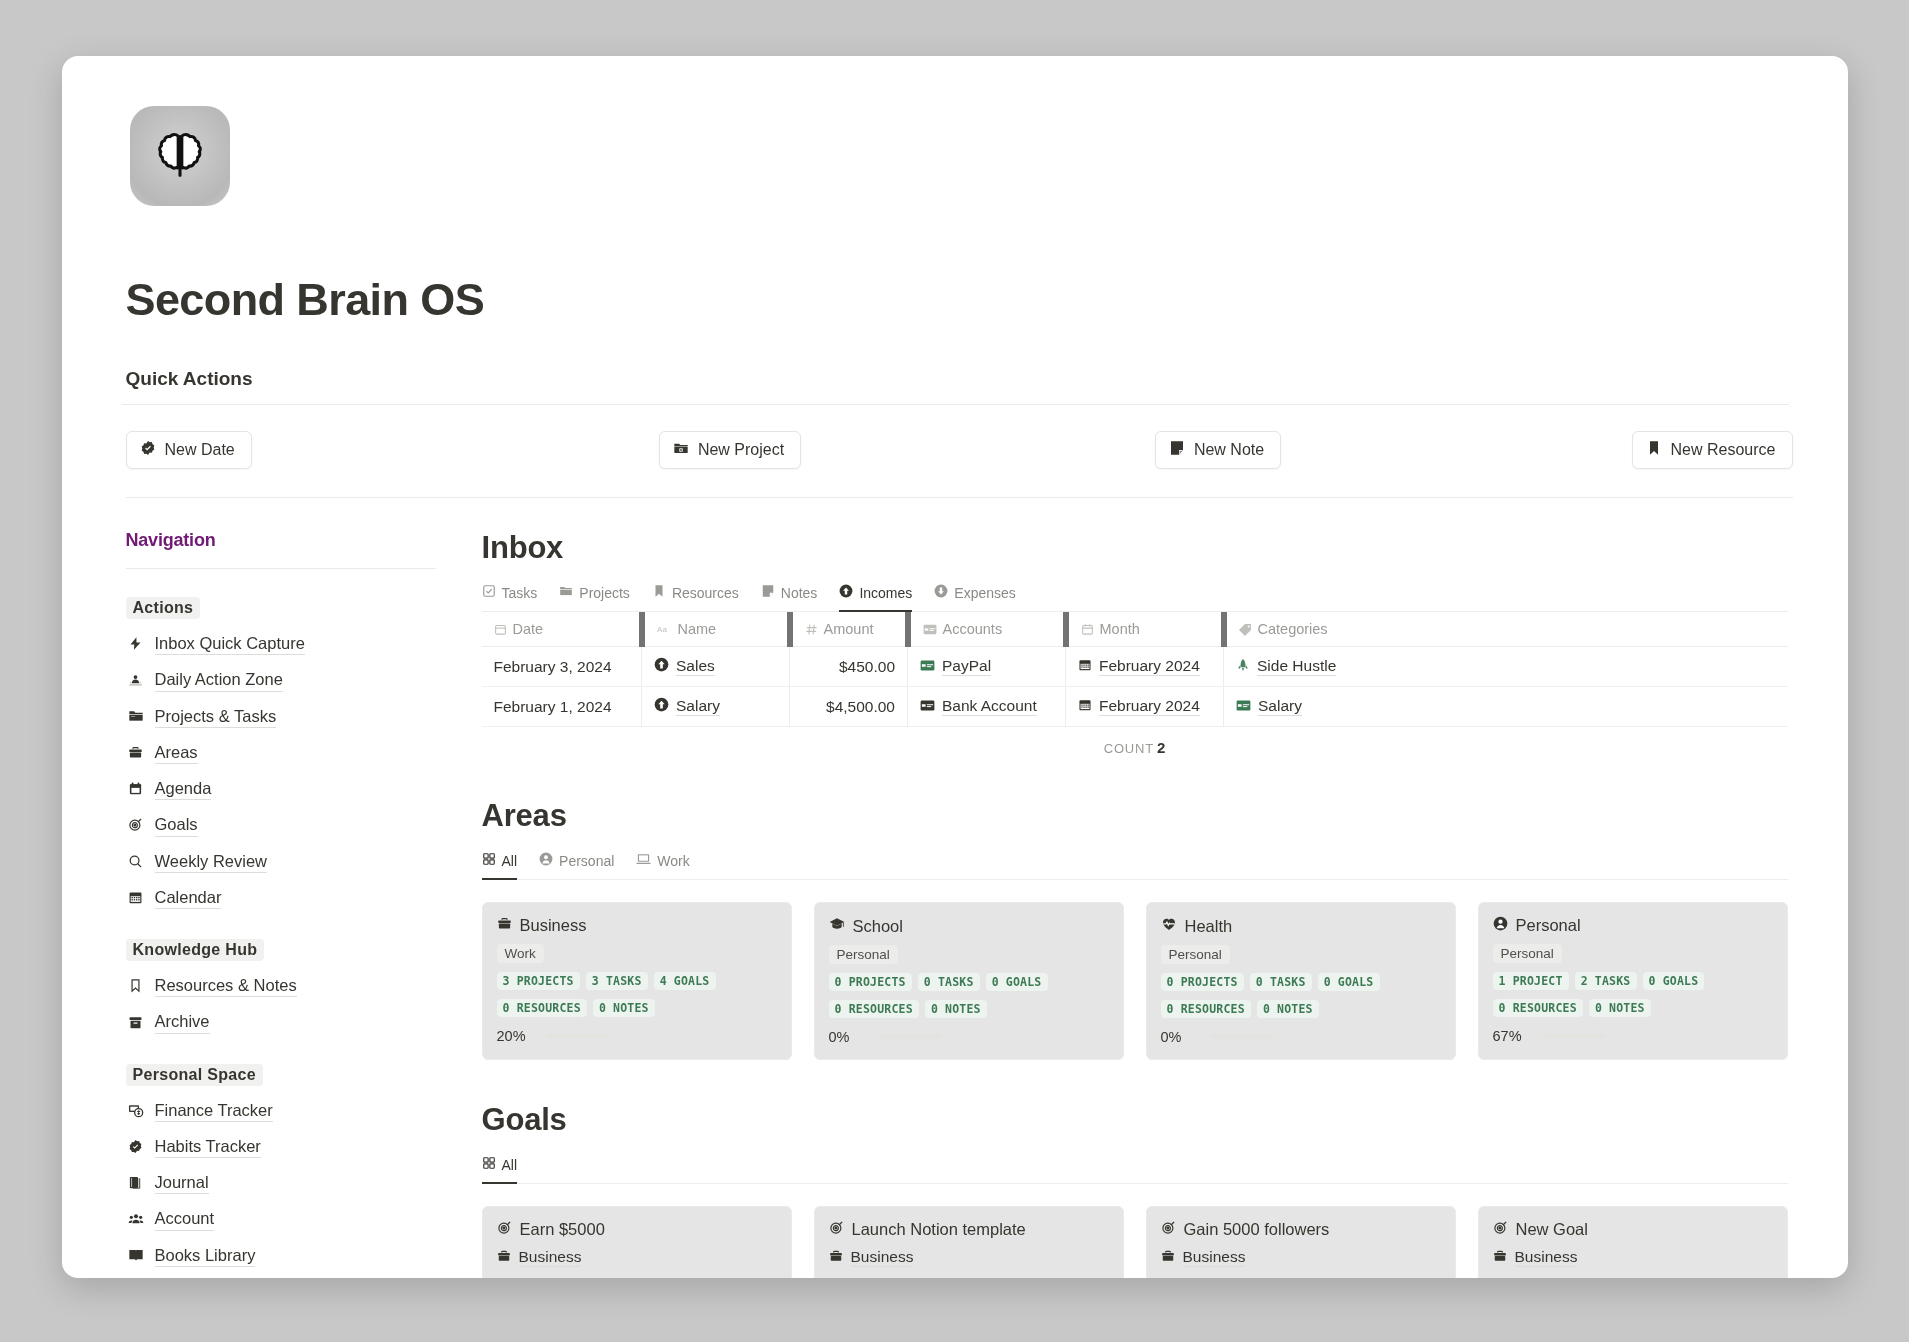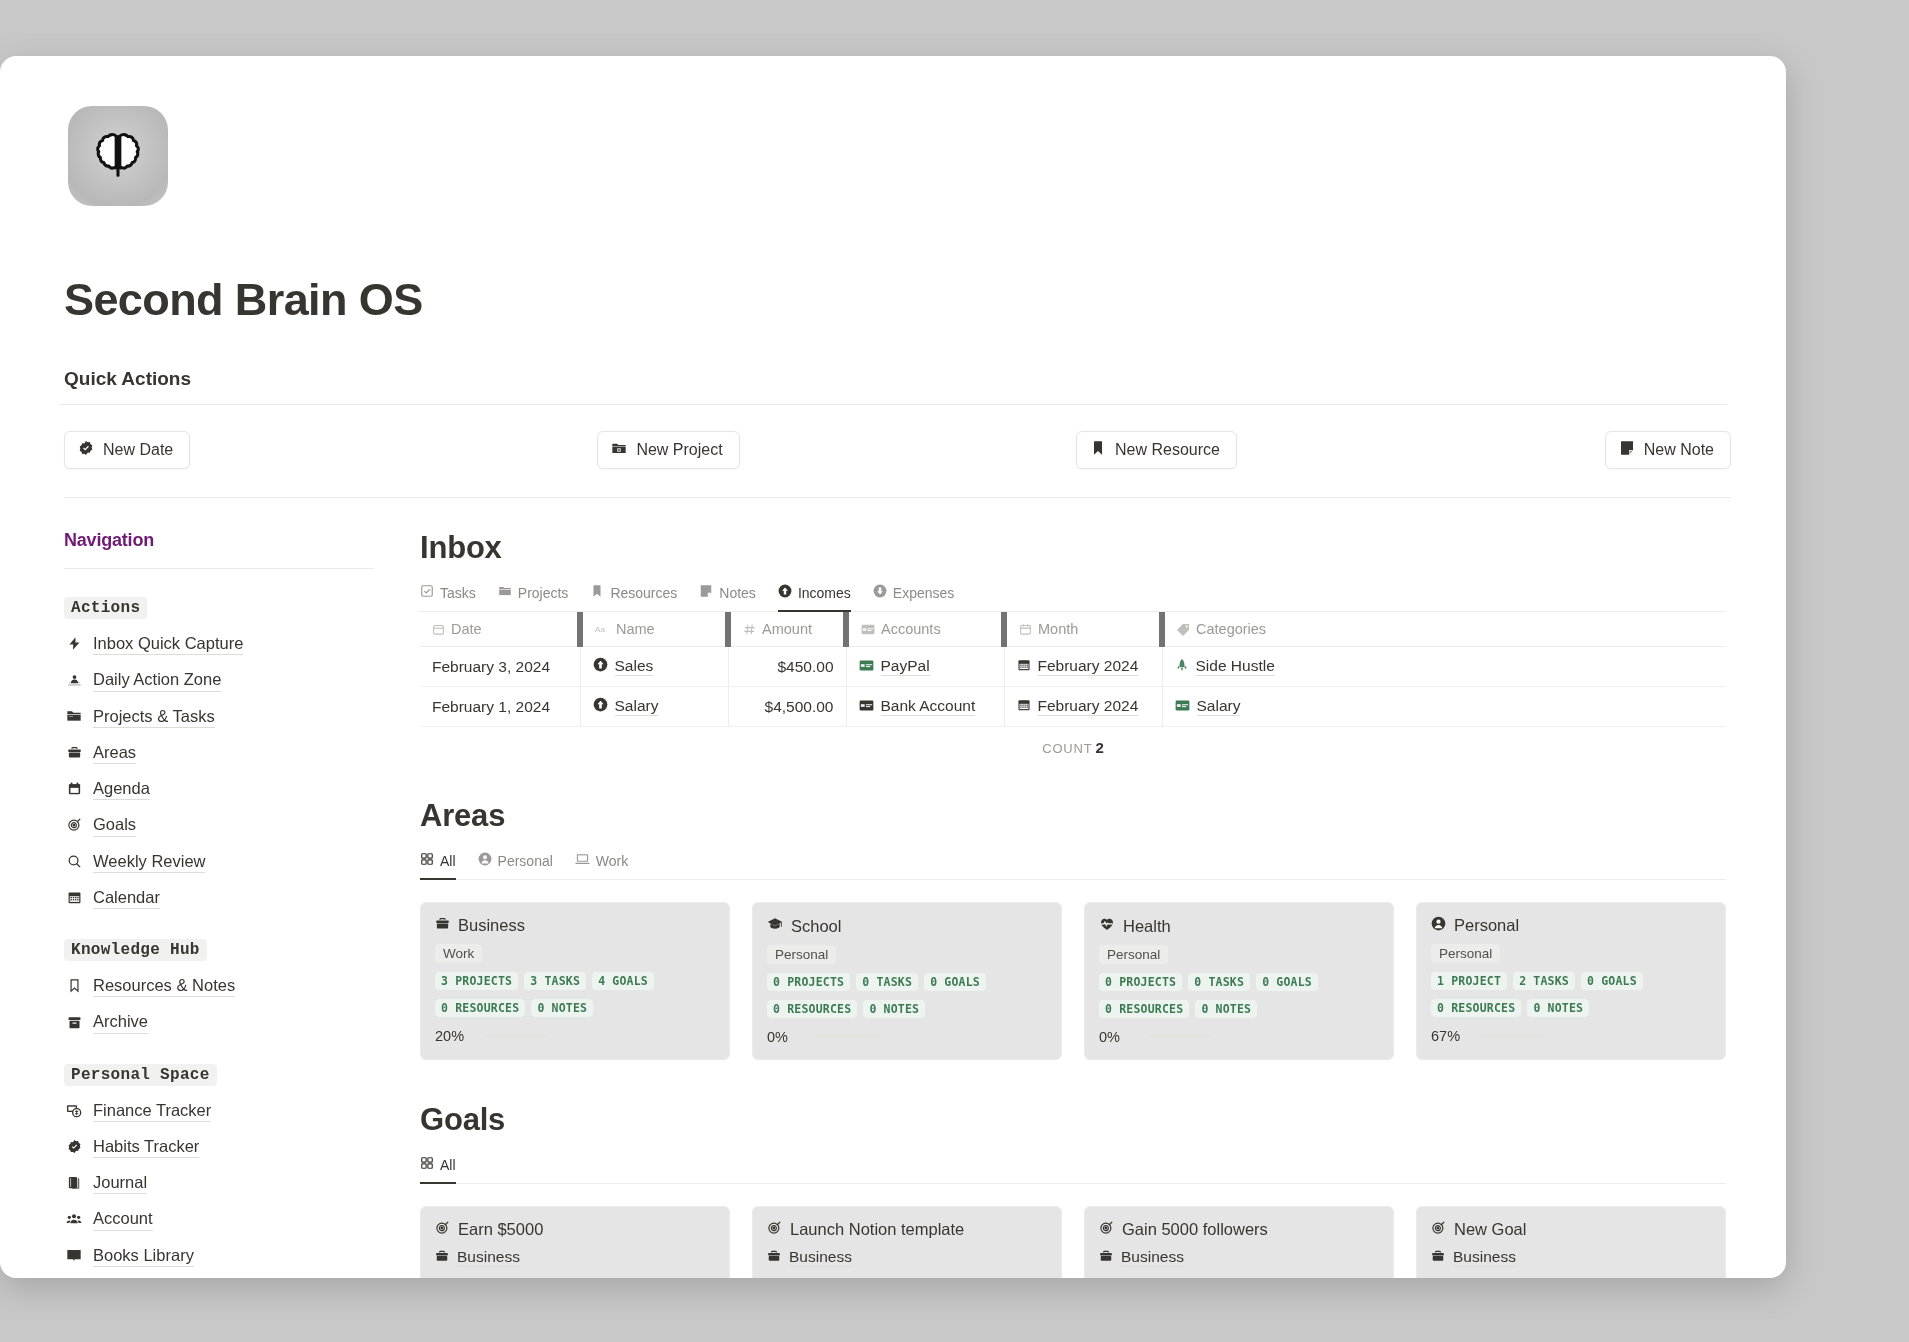--- a/index.html
+++ b/index.html
@@ -16,20 +16,21 @@
     -webkit-font-smoothing: antialiased;
   }
 
   .desktop {
     width: 1909px;
     height: 1342px;
     position: relative;
     background: #c8c8c8;
     display: flex;
     align-items: flex-start;
+    justify-content: center;
     padding-top: 56px;
   }
 
   .window {
     width: 1786px;
     height: 1222px;
     background: #ffffff;
     border-radius: 16px;
     box-shadow: 0 10px 34px rgba(0,0,0,0.18);
     overflow: hidden;
@@ -132,21 +133,21 @@
     font-weight: bold;
     color: #701a75;
     letter-spacing: -0.2px;
   }
   .nav-hr { height: 1px; background: #eaeaea; margin-top: 17px; }
 
   .nav-group { margin-top: 30px; }
   .nav-group.first { margin-top: 28px; }
   .nav-group-title {
     display: inline-block;
-    font-family: Liberation Mono, monospace;
+    font-family: Liberation Sans, sans-serif;
     font-size: 16px;
     font-weight: bold;
     color: #37352f;
     background: #f1f1ef;
     border-radius: 4px;
     padding: 2px 7px;
     letter-spacing: 0.3px;
   }
   .nav-item {
     display: flex;
@@ -368,36 +369,36 @@
                   <path d="M10.4 14.4h3.2v1.2h-3.2z" fill="#37352f"></path>
                 </svg>
             </span>
             <span>New Project</span>
           </button>
         </div>
         <div class="qa-cell">
           <button class="qa-btn">
             <span>
               <svg width="16" height="16" viewBox="0 0 24 24" fill="#37352f">
-                  <path d="M6 2h12v20l-6-5.5L6 22z"></path>
+                  <path d="M3 2h18v13l-6 7H3z"></path>
+                  <path d="M15 22v-7h6z" fill="#fff"></path>
+                  <path d="M15.8 16.3h4.4l-4.4 4.8z" fill="#37352f" opacity="0.55"></path>
                 </svg>
             </span>
-            <span>New Resource</span>
+            <span>New Note</span>
           </button>
         </div>
         <div class="qa-cell">
           <button class="qa-btn">
             <span>
               <svg width="16" height="16" viewBox="0 0 24 24" fill="#37352f">
-                  <path d="M3 2h18v13l-6 7H3z"></path>
-                  <path d="M15 22v-7h6z" fill="#fff"></path>
-                  <path d="M15.8 16.3h4.4l-4.4 4.8z" fill="#37352f" opacity="0.55"></path>
+                  <path d="M6 2h12v20l-6-5.5L6 22z"></path>
                 </svg>
             </span>
-            <span>New Note</span>
+            <span>New Resource</span>
           </button>
         </div>
       </div>
 
       <div class="hr-full2"></div>
 
       <div class="body-cols">
 
         <div class="sidebar">
           <div class="nav-title">Navigation</div>

